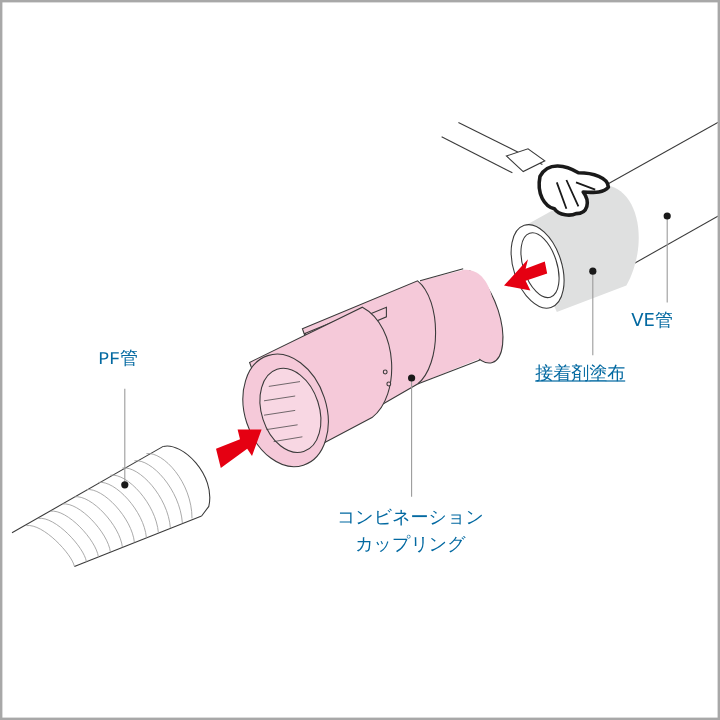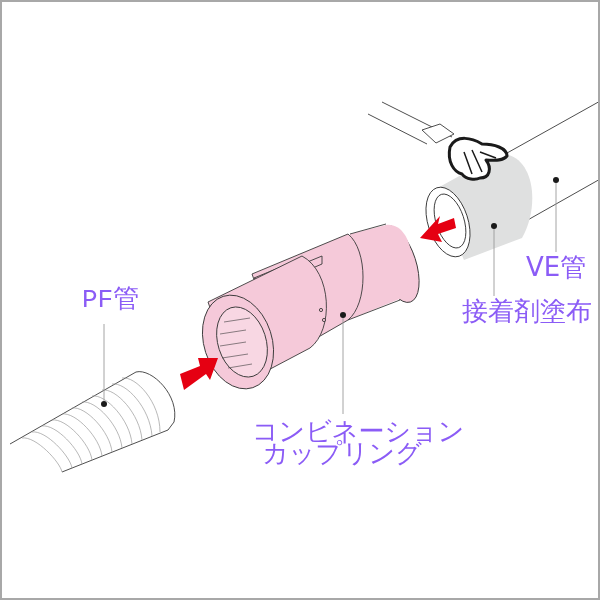--- a/index.html
+++ b/index.html
@@ -8,22 +8,22 @@
     width: 600px; height: 600px;
     box-sizing: border-box;
     border: 2px solid #a8a8a8;
     background: #ffffff;
     overflow: hidden;
     font-family: "DejaVu Sans", "Liberation Sans", sans-serif;
   }
   svg.art { position: absolute; left: 0; top: 0; width: 600px; height: 600px; }
   .label {
     position: absolute;
-    color: #8b5cf6;
-    font-size: 26px;
+    color: #0369a1;
+    font-size: 15px;
     line-height: 22px;
     white-space: nowrap;
     letter-spacing: 0px;
   }
   .label.center { text-align: center; }
 </style>
 </head>
 <body>
 
 <div class="frame">
@@ -110,16 +110,16 @@
     <g fill="#1a1a1a">
       <circle cx="102" cy="402" r="3"></circle>
       <circle cx="341" cy="313" r="3"></circle>
       <circle cx="492" cy="224" r="3"></circle>
       <circle cx="554" cy="178" r="3"></circle>
     </g>
   </svg>
 
   <div class="label" style="left:80px; top:287px;font-family:Liberation Mono, monospace;">PF管</div>
   <div class="label" style="left:524px; top:254px;">VE管</div>
-  <div class="label" style="left:460px; top:298px;">接着剤塗布</div>
+  <div class="label" style="left:444px; top:298px;text-decoration:underline;">接着剤塗布</div>
   <div class="label center" style="left:250px; top:418px; width:180px;">コンビネーション</div>
   <div class="label center" style="left:250px; top:440px; width:180px;">カップリング</div>
 </div>
 
 </body></html>

